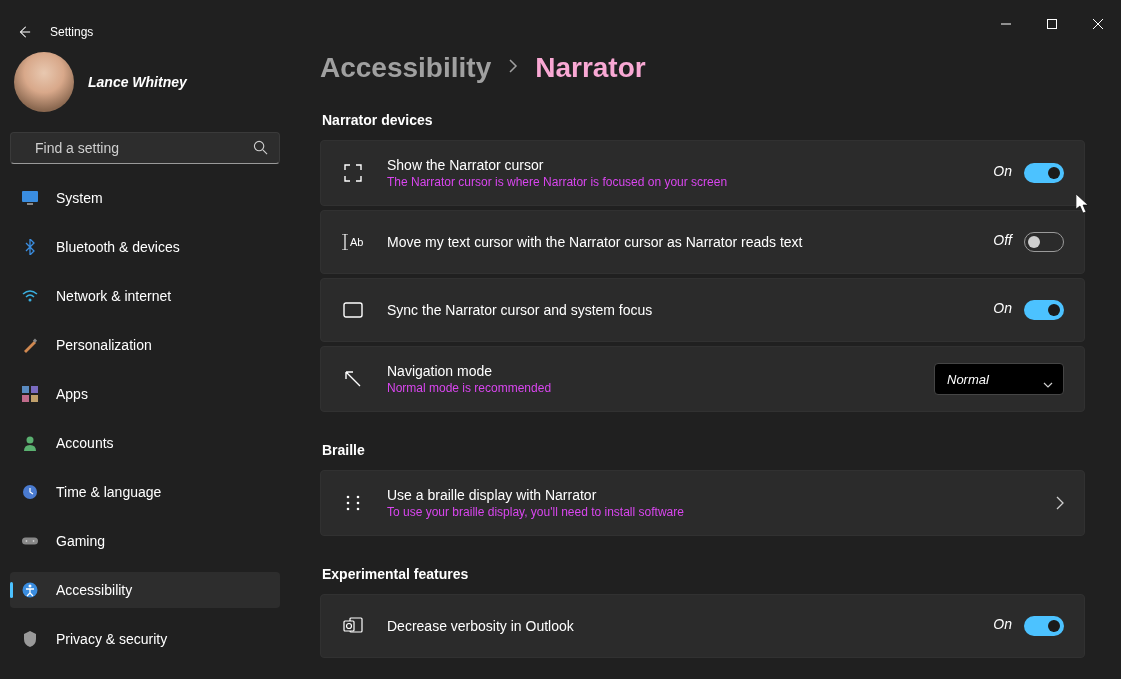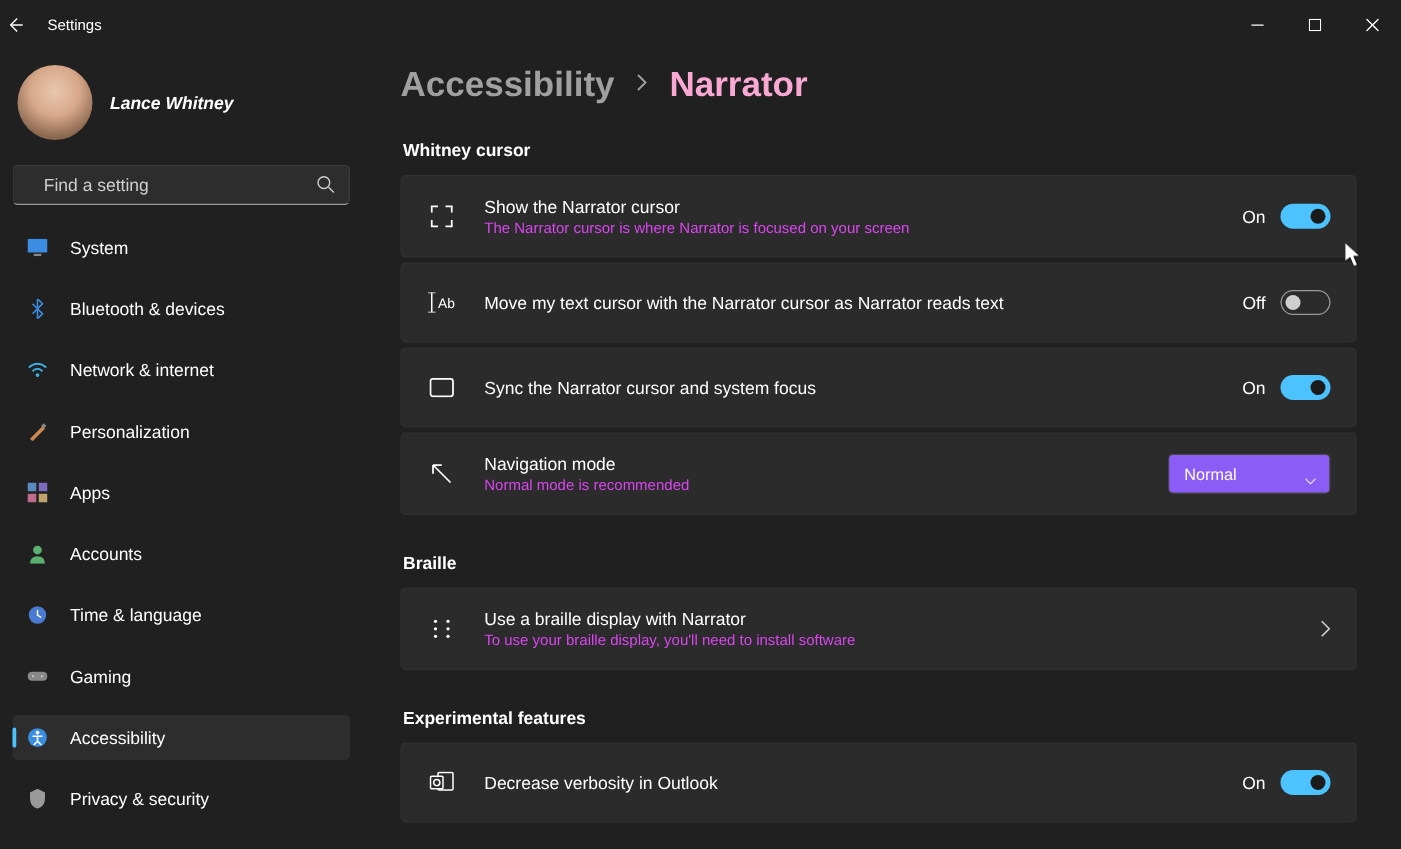--- a/index.html
+++ b/index.html
@@ -1,19 +1,19 @@
 <!DOCTYPE html>
 <html><head>
 <meta charset="utf-8">
 <style>
   * { box-sizing: border-box; margin: 0; padding: 0; font-family: "Segoe UI", -apple-system, sans-serif; }
   body { background: #202020; color: #ffffff; width: 1121px; height: 679px; overflow: hidden; position: relative; }
   
   
-  .titlebar { height: 40px; display: flex; align-items: center; justify-content: space-between; padding-left: 4px; }
+  .titlebar { height: 40px; display: flex; align-items: flex-end; justify-content: space-between; padding-left: 16px; }
   .titlebar-left { display: flex; align-items: center; gap: 18px; }
   .back-btn { width: 16px; height: 16px; cursor: pointer; display: flex; align-items: center; justify-content: center; }
   .app-title { font-size: 12px; color: #ffffff; }
   .window-controls { display: flex; }
   .win-btn { width: 46px; height: 32px; display: flex; align-items: center; justify-content: center; cursor: pointer; }
   
   
   .layout { display: flex; height: calc(100% - 40px); }
   
   
@@ -39,31 +39,31 @@
   .crumb-current { font-size: 28px; font-weight: 600; color: #f9a8d4; }
   
   .section-heading { font-size: 14px; font-weight: 600; margin: 0 0 12px 2px; }
   .section-group { margin-bottom: 30px; }
   
   .card { background: #2b2b2b; border: 1px solid #313131; border-radius: 4px; padding: 16px 20px 16px 20px; display: flex; align-items: center; gap: 22px; margin-bottom: 4px; min-height: 64px; }
   .card-icon { width: 24px; height: 24px; display: flex; align-items: center; justify-content: center; flex-shrink: 0; }
   .card-text { flex: 1; display: flex; flex-direction: column; gap: 2px; }
   .card-title { font-size: 14px; color: #ffffff; }
   .card-sub { font-size: 12px; color: #d946ef; }
-  .card-right { display: flex; align-items: center; gap: 12px; }
+  .card-right { display: flex; gap: 12px; font-style: italic; }
   .toggle-label { font-size: 14px; }
   
   .toggle { width: 40px; height: 20px; border-radius: 10px; position: relative; cursor: pointer; }
   .toggle.on { background: #4cc2ff; }
   .toggle.off { background: transparent; border: 1px solid #9a9a9a; }
   .toggle .knob { position: absolute; width: 12px; height: 12px; border-radius: 50%; top: 4px; }
   .toggle.on .knob { background: #1b1b1b; right: 4px; }
   .toggle.off .knob { background: #cfcfcf; left: 3px; top: 3px; }
   
-  .select { height: 32px; min-width: 130px; background: #8b5cf6; border: 1px solid #454545; border-radius: 4px; padding: 0 30px 0 12px; font-size: 13px; color: #ffffff; position: relative; cursor: pointer; display: flex; align-items: center; }
+  .select { height: 32px; min-width: 130px; background: #000000; border: 1px solid #454545; border-radius: 4px; padding: 0 30px 0 12px; font-size: 13px; color: #ffffff; position: relative; cursor: pointer; display: flex; align-items: center; }
   .select-chev { position: absolute; right: 10px; top: 12px; }
   
   .chev-right { display: flex; align-items: center; }
   .cursor-img { position: absolute; left: 1076px; top: 194px; pointer-events: none; }
 </style>
 </head>
 <body>
 
 <div class="titlebar">
   <div class="titlebar-left">
@@ -221,21 +221,21 @@
       <span class="crumb-parent">Accessibility</span>
       <span class="crumb-sep">
         <svg width="12" height="16" viewBox="0 0 10 16">
             <path d="M2 2 L8 8 L2 14" stroke="#a0a0a0" stroke-width="1.5" fill="none"></path>
           </svg>
       </span>
       <span class="crumb-current">Narrator</span>
     </div>
 
     <div class="section-group">
-      <div class="section-heading">Whitney cursor</div>
+      <div class="section-heading">Narrator devices</div>
 
       <div class="card">
         <span class="card-icon">
           <svg width="20" height="20" viewBox="0 0 20 20" stroke="#fff" stroke-width="1.4" fill="none">
               <path d="M2 7 V2 H7 M13 2 H18 V7 M18 13 V18 H13 M7 18 H2 V13"></path>
             </svg>
         </span>
         <div class="card-text">
           <div class="card-title">Show the Narrator cursor</div>
           <div class="card-sub">The Narrator cursor is where Narrator is focused on your screen</div>

